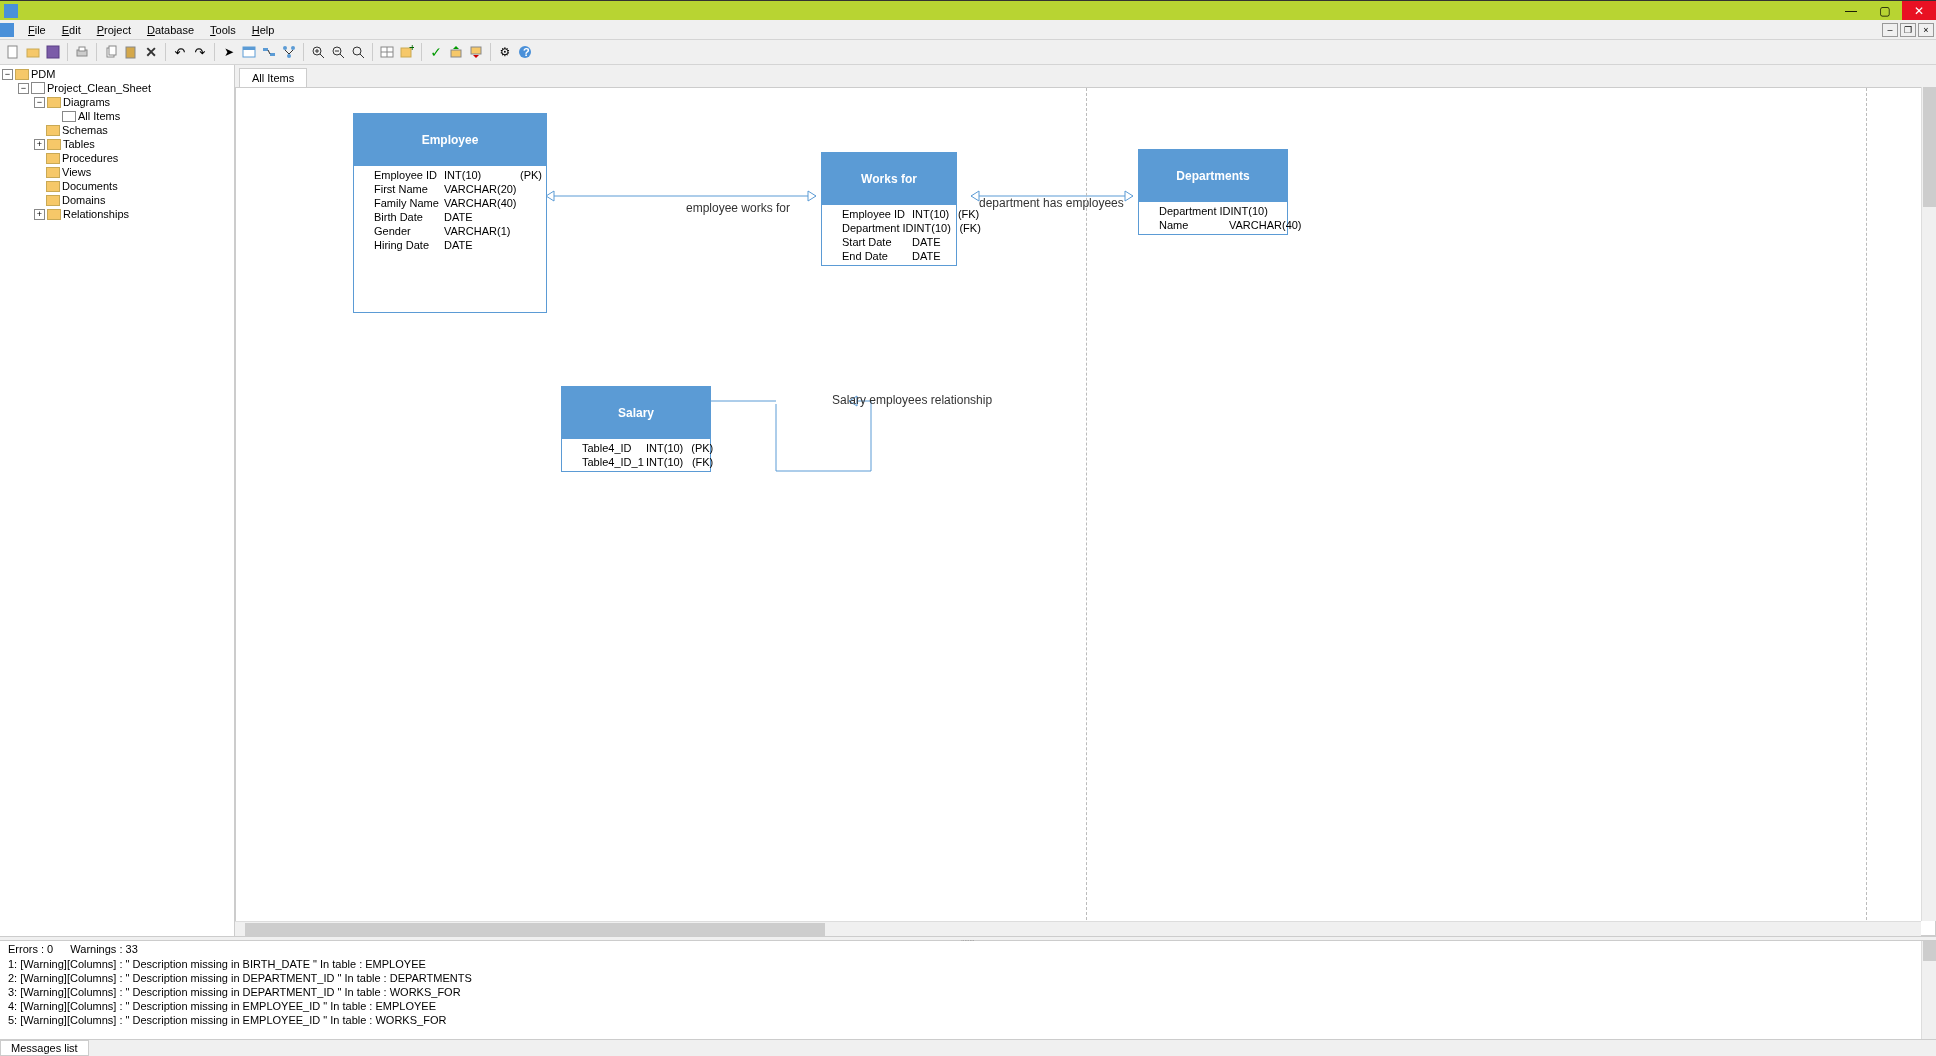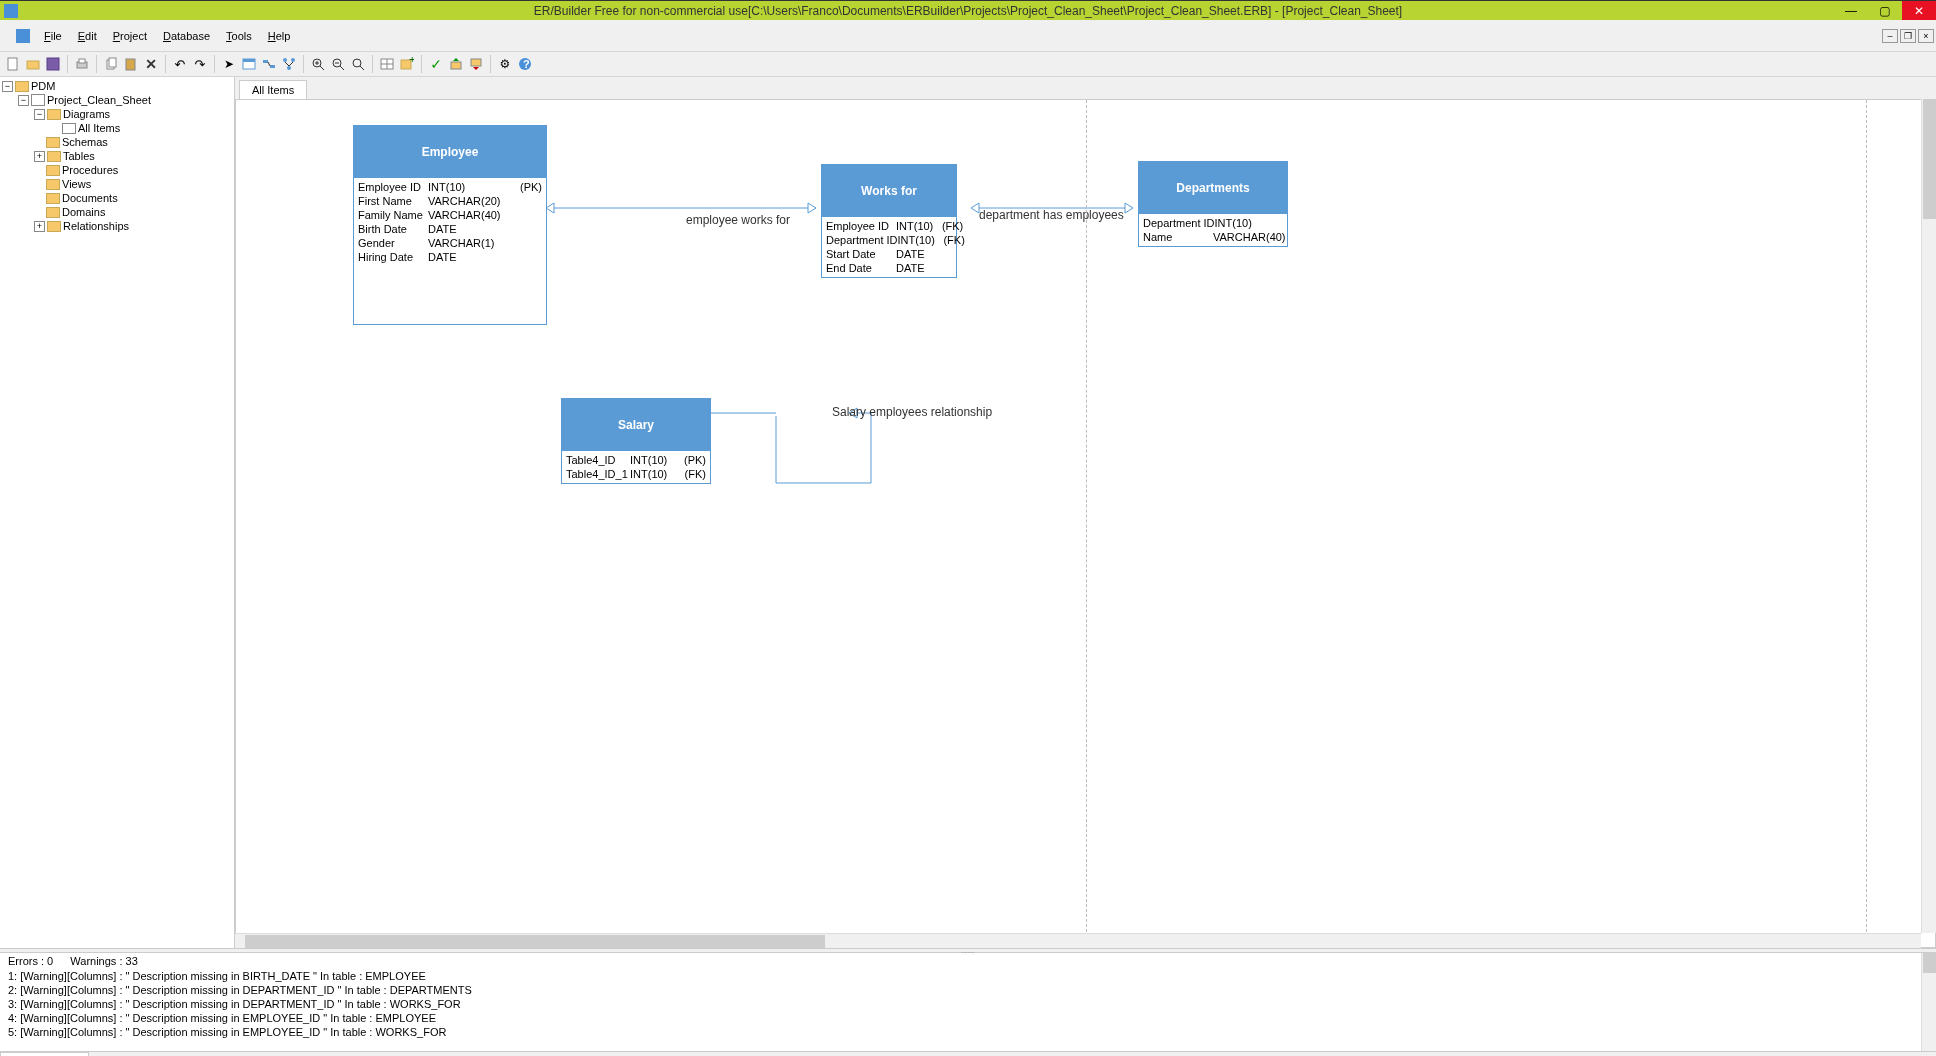--- a/index.html
+++ b/index.html
@@ -3,42 +3,42 @@
 <meta charset="utf-8">
 <style>
 * { margin: 0; padding: 0; box-sizing: border-box; font-family: Tahoma, Arial, sans-serif; font-size: 11px; }
 body { background: #fff; overflow: hidden; width: 1936px; height: 1056px; }
 .title-bar { background: #b8d432; height: 20px; display: flex; align-items: center; justify-content: center; position: relative; border-top: 1px solid #333; }
 .title-bar-text { font-size: 12px; color: #333; }
 .title-bar-icon { position: absolute; left: 4px; width: 14px; height: 14px; background: #4a90d9; }
 .window-controls { position: absolute; right: 0; display: flex; }
 .win-btn { width: 34px; height: 20px; display: flex; align-items: center; justify-content: center; cursor: pointer; font-size: 12px; }
 .win-btn.close { background: #e81123; color: #fff; }
-.menu-bar { background: #f0f0f0; height: 32px; display: flex; align-items: center; padding: 0 16px; border-bottom: 1px solid #d4d4d4; position: relative; }
+.menu-bar { background: #f0f0f0; height: 20px; display: flex; align-items: center; padding: 0 0; border-bottom: 1px solid #d4d4d4; position: relative; }
 .menu-item { padding: 2px 8px; cursor: pointer; font-size: 11px; }
 .menu-item u { text-decoration: underline; }
 .mdi-controls { position: absolute; right: 2px; display: flex; gap: 2px; }
 .mdi-btn { width: 16px; height: 14px; border: 1px solid #999; background: #f0f0f0; display: flex; align-items: center; justify-content: center; font-size: 9px; cursor: pointer; }
 .toolbar { background: #f0f0f0; height: 25px; display: flex; align-items: center; padding: 2px 4px; gap: 2px; border-bottom: 1px solid #d4d4d4; }
 .tool-btn { width: 18px; height: 18px; display: flex; align-items: center; justify-content: center; cursor: pointer; }
 .tool-sep { width: 1px; height: 18px; background: #ccc; margin: 0 3px; }
 .main-area { display: flex; height: calc(100% - 185px); }
 .tree-panel { width: 235px; background: #fff; border-right: 1px solid #ccc; padding: 2px; overflow: auto; }
 .tree-node { display: flex; align-items: center; gap: 2px; padding: 1px 0; cursor: pointer; white-space: nowrap; }
 .tree-toggle { width: 11px; height: 11px; border: 1px solid #888; display: inline-flex; align-items: center; justify-content: center; font-size: 9px; line-height: 1; cursor: pointer; background: #fff; }
 .folder-icon { width: 14px; height: 11px; background: #f6c869; border: 1px solid #c9a955; display: inline-block; }
 .mdl-icon { width: 14px; height: 12px; background: #fff; border: 1px solid #888; display: inline-block; position: relative; }
 .diagram-icon { width: 14px; height: 11px; background: #fff; border: 1px solid #888; display: inline-block; }
 .canvas-area { flex: 1; display: flex; flex-direction: column; background: #fff; position: relative; }
 .tab-bar { height: 22px; background: #f0f0f0; display: flex; align-items: flex-end; padding-left: 4px; }
 .tab { background: #fff; border: 1px solid #ccc; border-bottom: none; padding: 3px 12px; font-size: 11px; cursor: pointer; }
 .canvas { flex: 1; background: #fff; position: relative; overflow: hidden; border: 1px solid #ccc; }
 .entity { position: absolute; border: 1px solid #5b9bd5; background: #fff; }
 .entity-header { background: #5b9bd5; color: #fff; font-weight: bold; text-align: center; padding: 19px; font-size: 12px; }
-.entity-body { padding: 2px; }
+.entity-body { padding: 2px; margin-left: 16px; }
 .entity-row { display: flex; font-size: 10px; padding: 1px 2px; }
 .col-name { flex: 0 0 auto; min-width: 70px; }
 .col-type { flex: 1; }
 .col-key { flex: 0 0 30px; text-align: right; }
 .memo-box { position: absolute; border: 1px solid #5b9bd5; background: #fff; padding: 4px; font-size: 11px; }
 .rel-label { position: absolute; font-size: 12px; color: #333; }
 .vscroll { position: absolute; right: 0; top: 22px; bottom: 15px; width: 15px; background: #f0f0f0; border-left: 1px solid #ddd; }
 .vscroll-thumb { position: absolute; top: 0; width: 13px; height: 120px; background: #cdcdcd; left: 1px; }
 .hscroll { position: absolute; bottom: 0; left: 0; right: 15px; height: 15px; background: #f0f0f0; border-top: 1px solid #ddd; }
 .hscroll-thumb { position: absolute; left: 10px; height: 13px; width: 580px; background: #cdcdcd; top: 1px; }
@@ -52,21 +52,20 @@
 .msgvscroll-thumb { position: absolute; top: 0; width: 13px; height: 20px; background: #cdcdcd; left: 1px; }
 .messages-tab { height: 18px; background: #f0f0f0; border-top: 1px solid #ccc; }
 .msg-tab { display: inline-block; background: #fff; border: 1px solid #ccc; padding: 1px 10px; font-size: 11px; }
 svg.conn { position: absolute; pointer-events: none; }
 </style>
 </head>
 <body>
 
 <div class="title-bar">
   <div class="title-bar-icon"></div>
-  <div class="title-bar-text">ER/Builder Free for non-commercial use[C:\Users\Franco\Documents\ERBuilder\Projects\Project_Clean_Sheet\Project_Clean_Sheet.ERB] - [Project_Clean_Sheet]</div>
   <div class="window-controls">
     <div class="win-btn">—</div>
     <div class="win-btn">▢</div>
     <div class="win-btn close">✕</div>
   </div>
 </div>
 
 <div class="menu-bar">
   <div class="title-bar-icon" style="position:static;margin-right:6px;"></div>
   <div class="menu-item"><u>F</u><span>ile</span></div>

